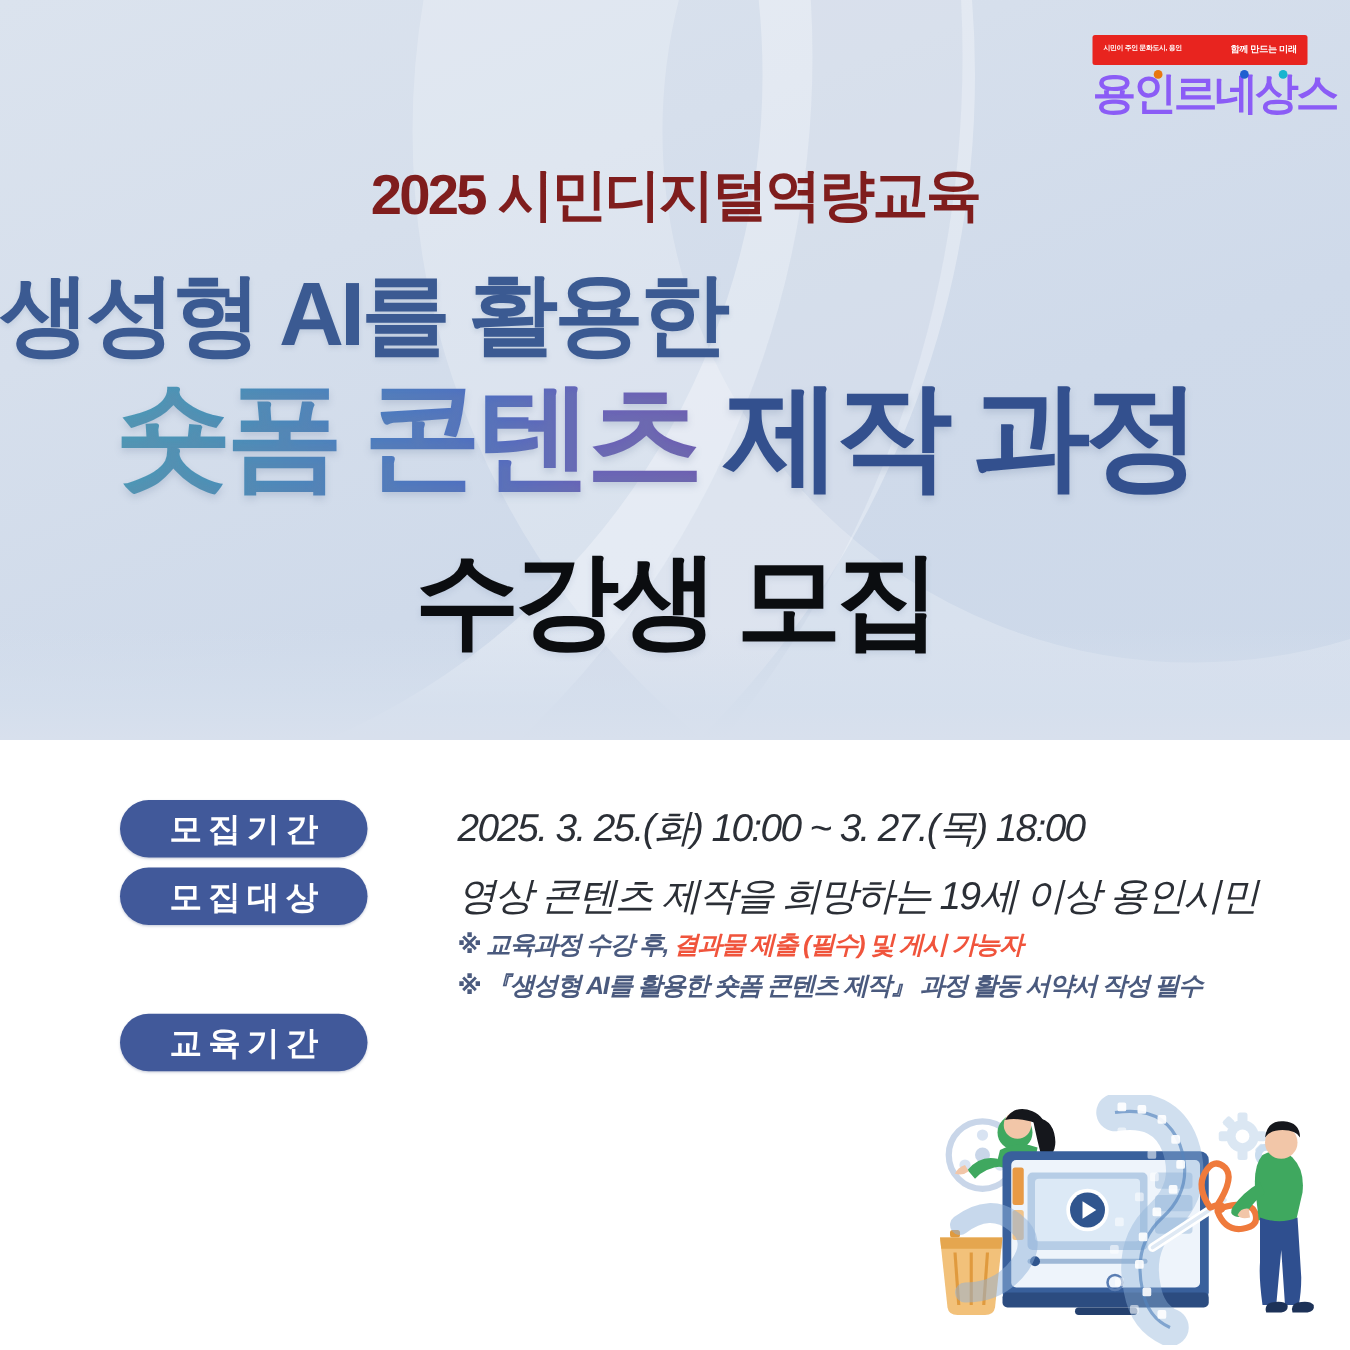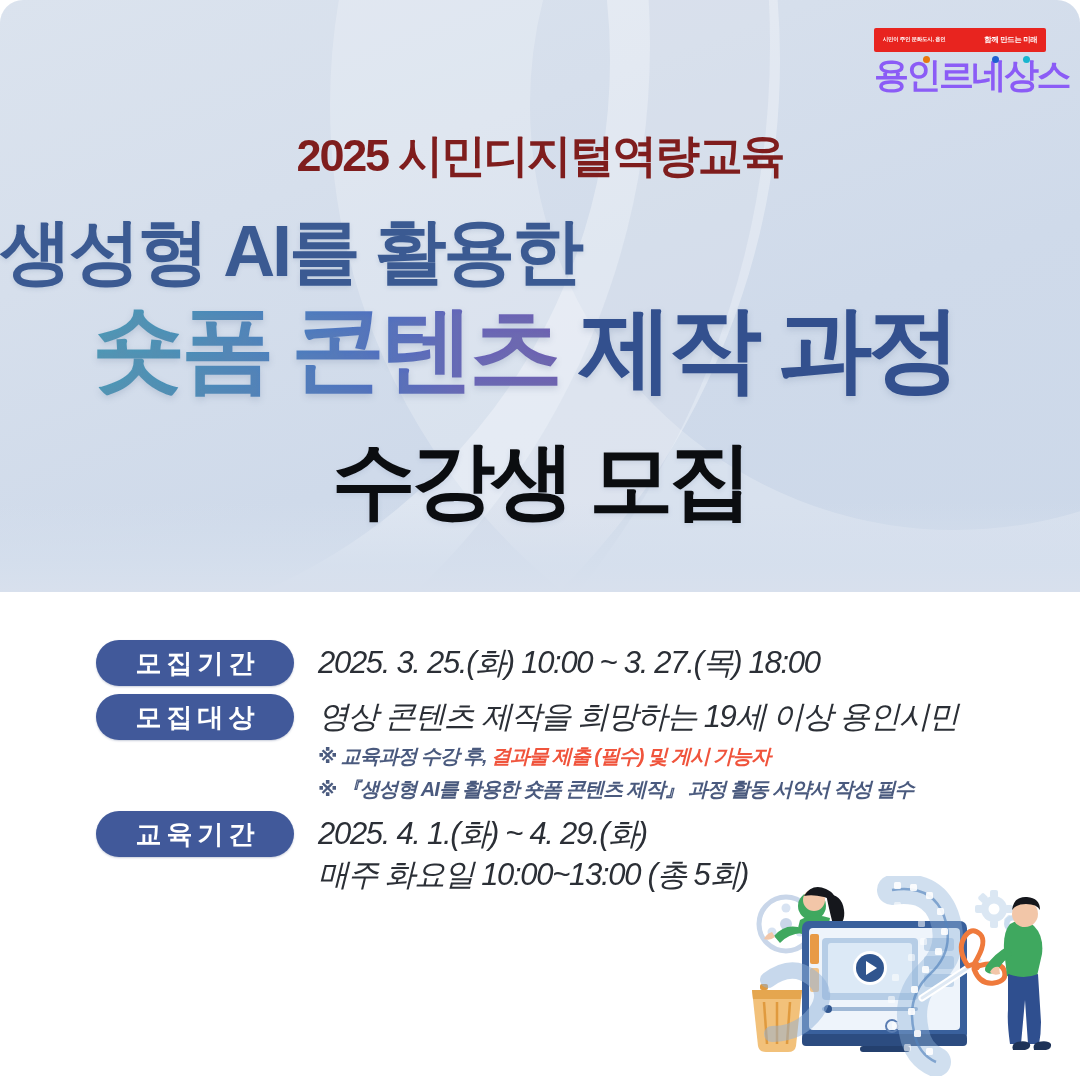--- a/index.html
+++ b/index.html
@@ -8,21 +8,20 @@
   body {
     font-family:"Liberation Sans","DejaVu Sans",sans-serif;
     background:#ffffff;
     overflow:hidden;
   }
   .poster {
     position:relative;
     width:1080px; height:1080px;
     background:#ffffff;
     overflow:hidden;
-    border-radius:23px;
   }
 
   
   .hero {
     position:absolute; top:0; left:0;
     width:1080px; height:592px;
     background:linear-gradient(160deg,#dbe3ee 0%,#d6dfec 30%,#cfdaea 62%,#ccd8e9 100%);
     overflow:hidden;
   }
   .hero-swoosh-a, .hero-swoosh-b, .hero-swoosh-c {
@@ -139,20 +138,21 @@
   
   .info {
     position:absolute; top:640px; left:96px;
     width:900px;
     z-index:4;
   }
   .info-row {
     display:flex;
     align-items:flex-start;
     margin-bottom:8px;
+    gap:48px;
   }
   .pill {
     flex:0 0 auto;
     width:198px;
     height:46px;
     border-radius:23px;
     background:#41599a;
     color:#ffffff;
     font-size:26px;
     font-weight:800;
@@ -245,24 +245,20 @@
           <span>※ 교육과정 수강 후, </span><span class="red">결과물 제출 (필수) 및 게시 가능자</span>
         </div>
         <div class="note">
           <span>※ 『생성형 AI를 활용한 숏폼 콘텐츠 제작』 과정 활동 서약서 작성 필수</span>
         </div>
       </div>
     </div>
 
     <div class="info-row row-edu">
       <div class="pill">교육기간</div>
-      <div class="row-body">
-        <div class="row-main">2025. 4. 1.(화) ~ 4. 29.(화)</div>
-        <div class="row-main">매주 화요일 10:00~13:00 (총 5회)</div>
-      </div>
     </div>
 
   </div>
 
   <div class="illo">
     <svg viewBox="0 0 330 200" xmlns="http://www.w3.org/2000/svg">
 
       <g opacity="0.55">
         <circle cx="44" cy="48" r="27" fill="none" stroke="#9db6d8" stroke-width="5"></circle>
         <circle cx="44" cy="48" r="6" fill="#9db6d8"></circle>

